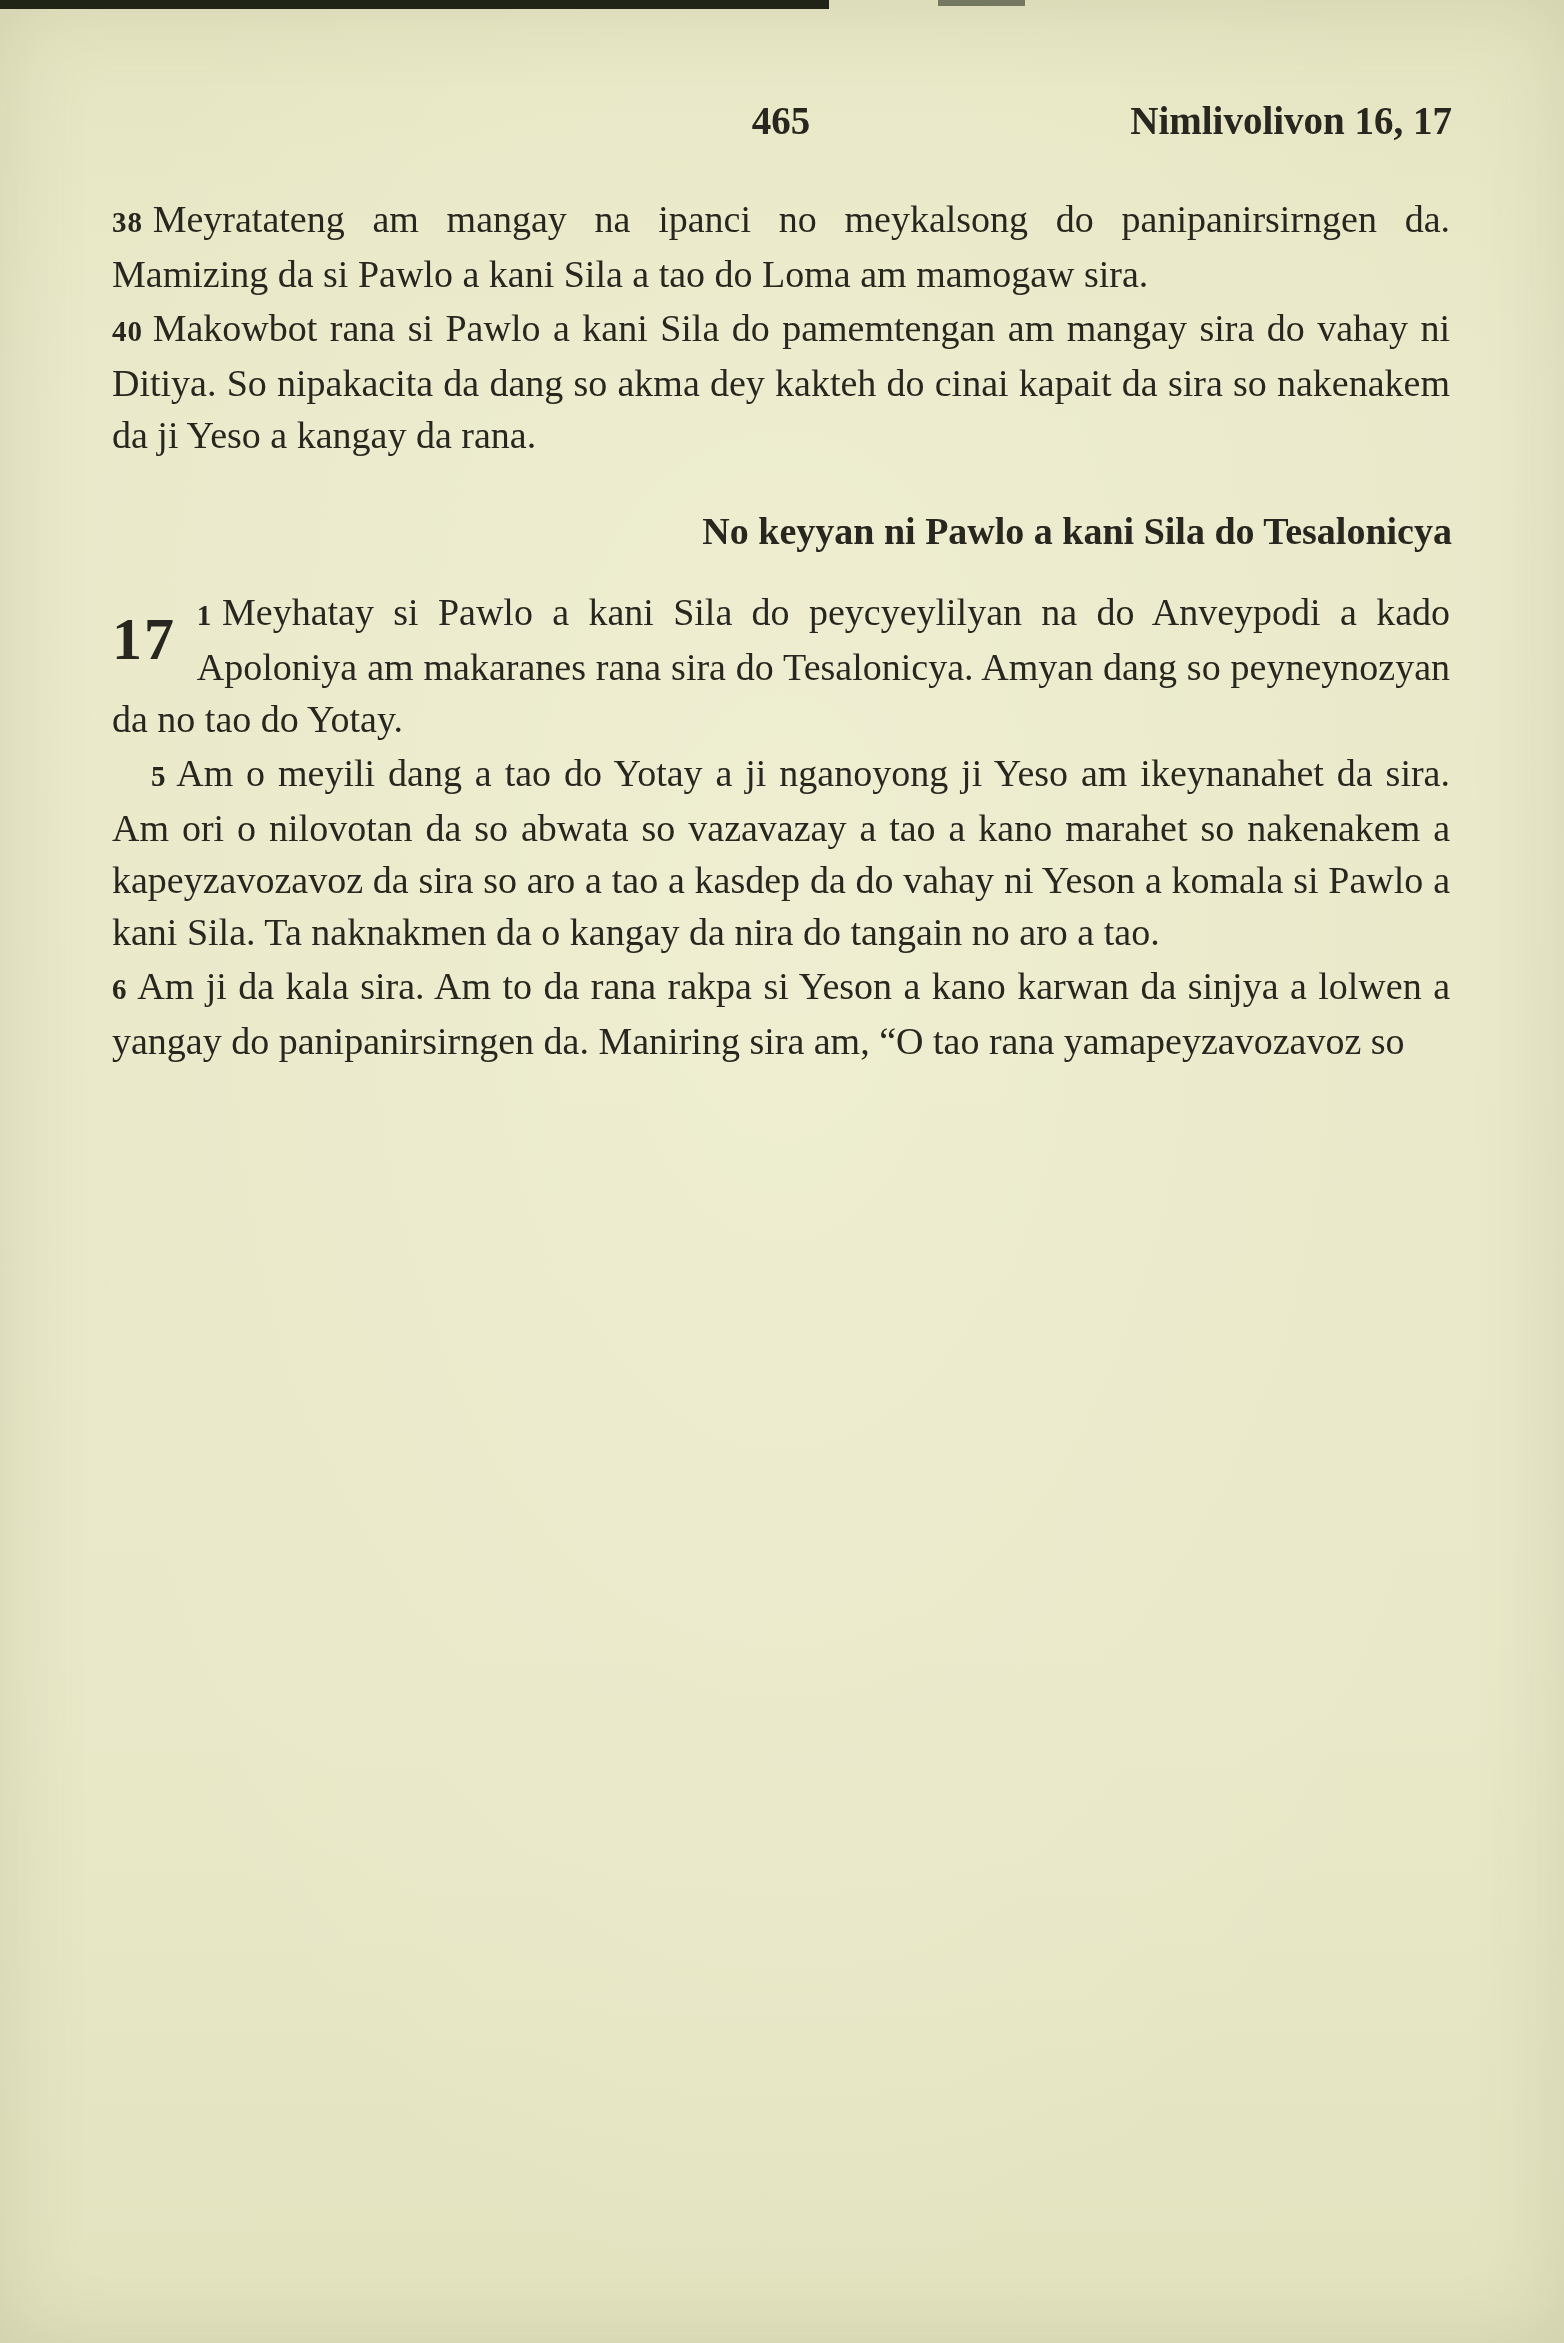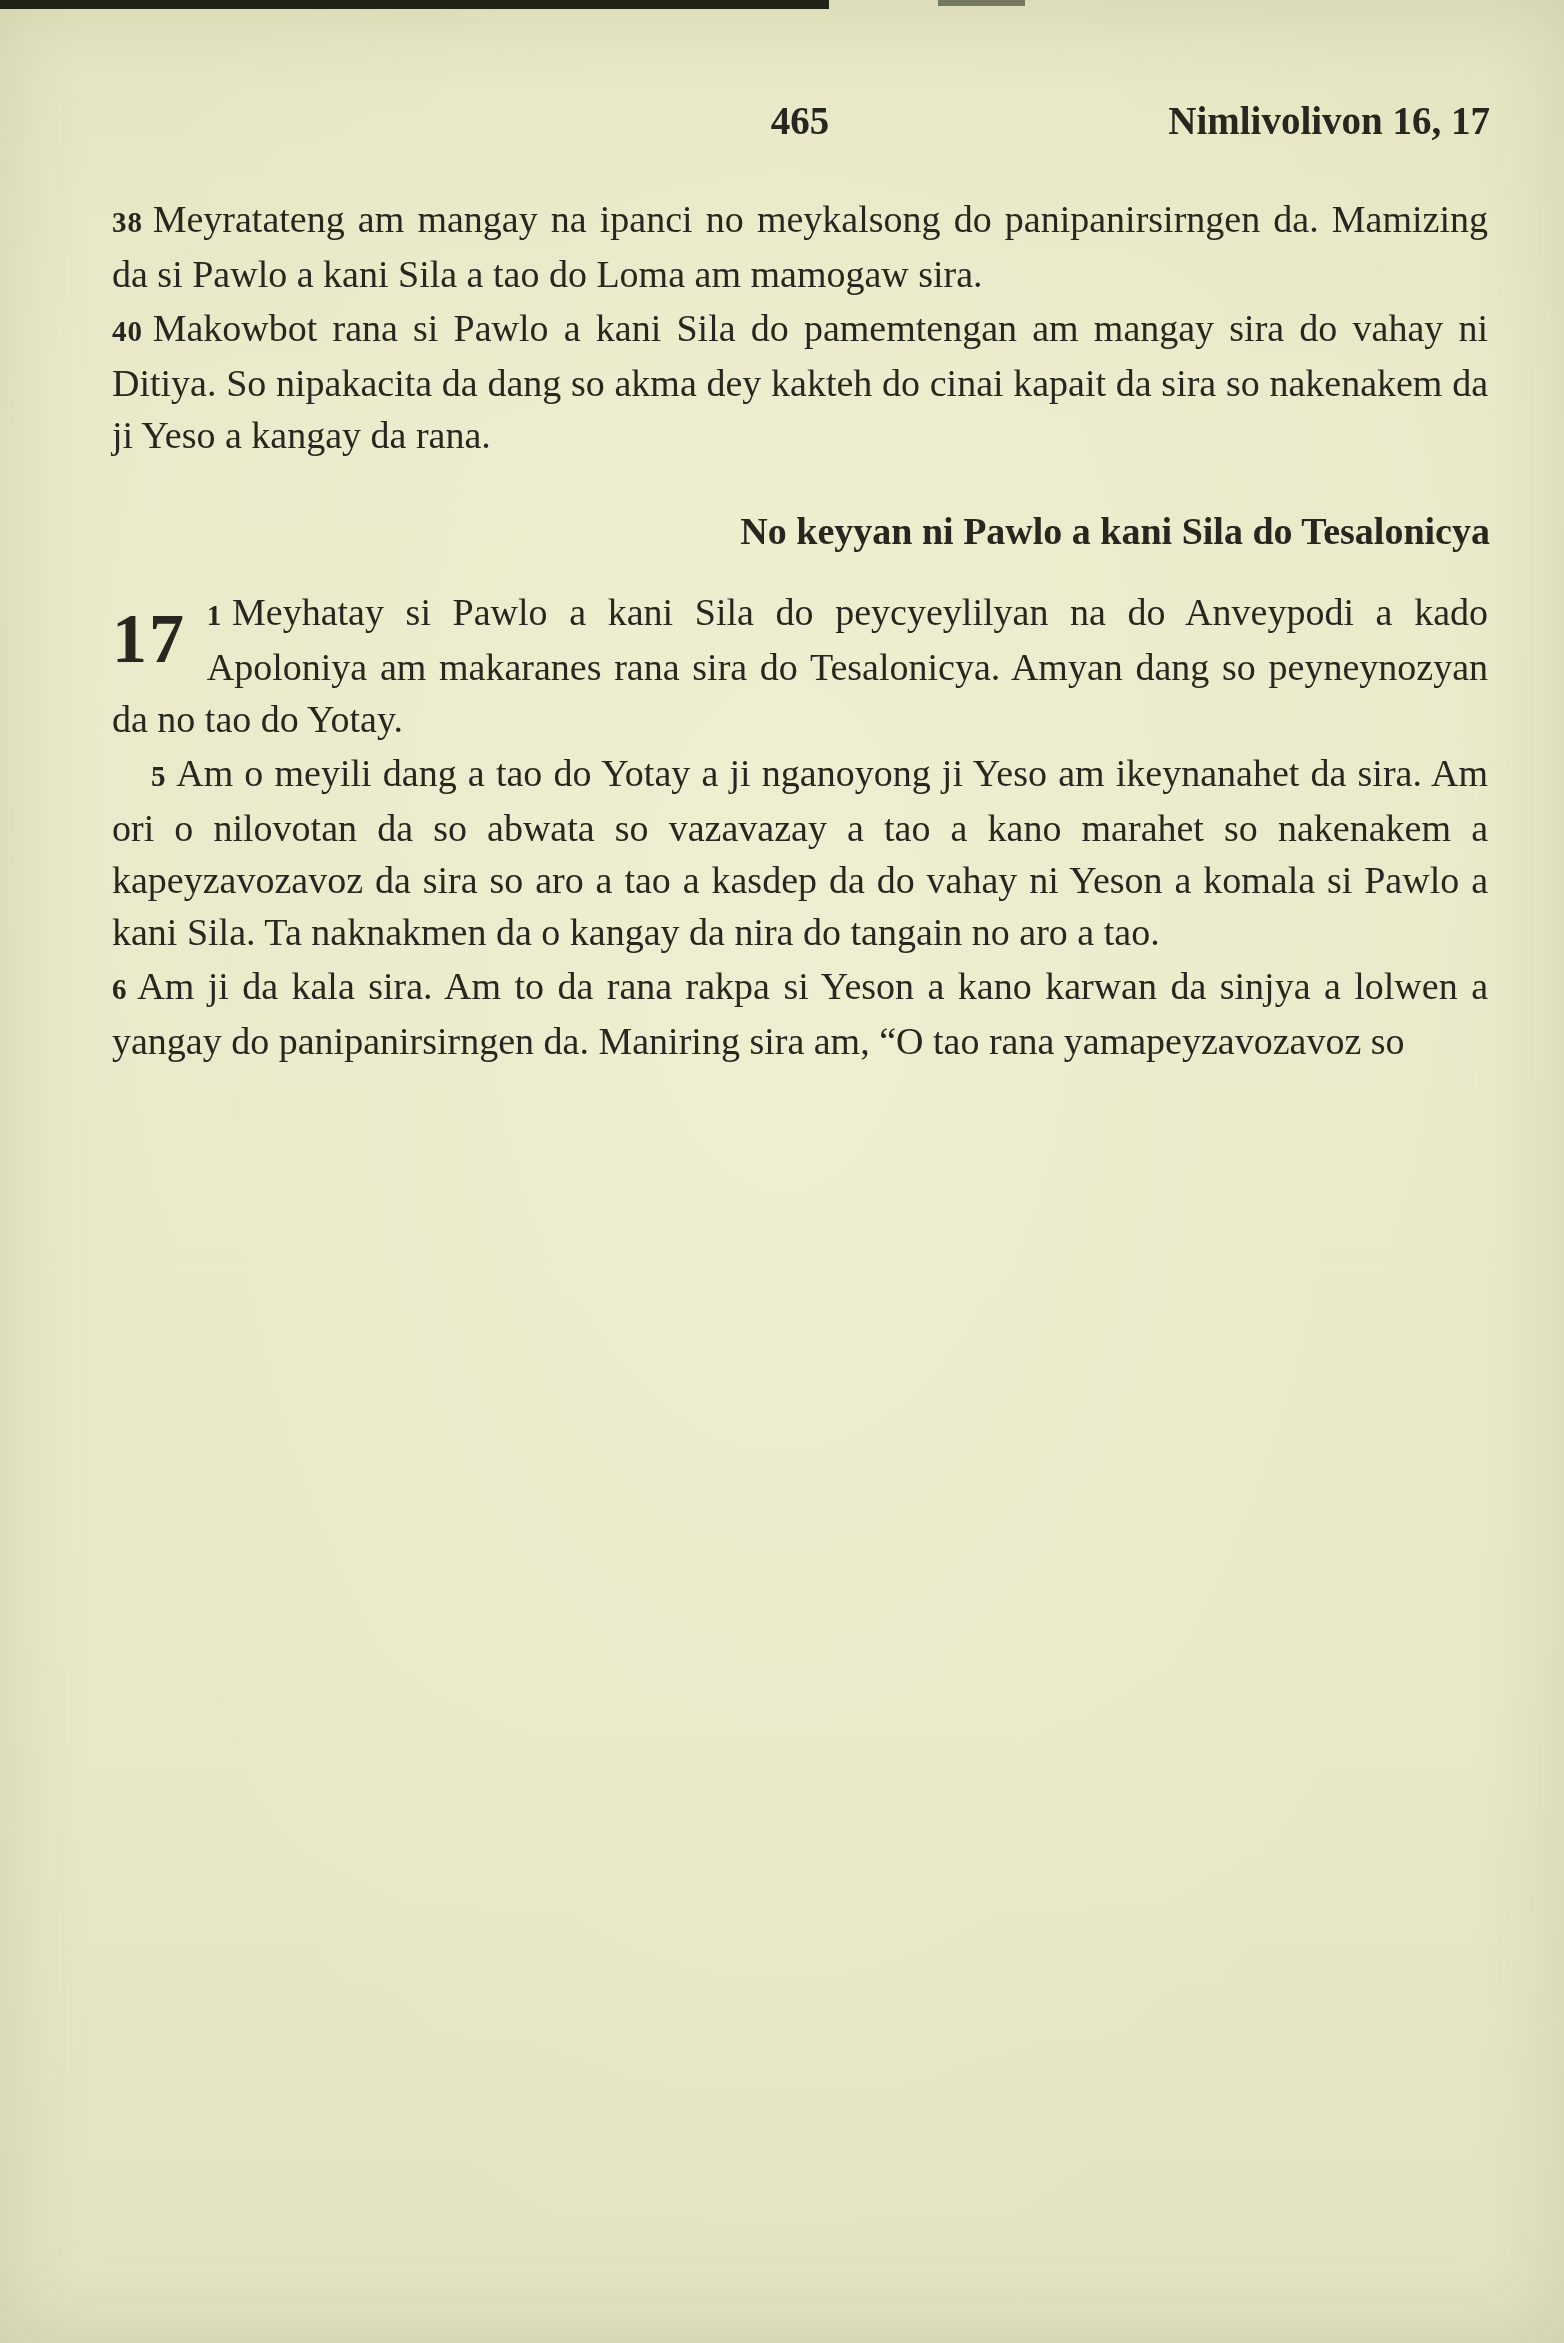--- a/index.html
+++ b/index.html
@@ -6,21 +6,21 @@
     margin: 0;
     padding: 0;
     background: #b9b9a0;
   }
   .page {
     position: relative;
     width: 1564px;
     height: 2343px;
     box-sizing: border-box;
     margin: 0 auto;
-    padding: 95px 74px 0 110px;
+    padding: 95px 112px 0 110px;
     background:
       radial-gradient(ellipse at 50% 40%, rgba(255,255,235,0.25), rgba(0,0,0,0) 70%),
       linear-gradient(180deg, #e6e5c2 0%, #eae9ca 18%, #e9e8c8 70%, #e4e3c0 100%);
     color: #28271f;
     font-family: "Liberation Serif", "DejaVu Serif", serif;
     font-size: 38px;
     line-height: 52px;
     overflow: hidden;
     box-shadow: inset 0 0 87px rgba(110,110,70,0.18);
   }
@@ -73,21 +73,21 @@
   .section-heading {
     margin: 44px 0 29px 0;
     text-align: right;
     font-weight: 700;
     font-size: 38px;
     line-height: 52px;
   }
   .dropcap {
     float: left;
     font-weight: 700;
-    font-size: 70px;
+    font-size: 60px;
     line-height: 96px;
     margin: 4.8px 21px 0 0;
     letter-spacing: 1.9px;
   }
 </style>
 </head>
 <body>
 
 <div class="page">
 

